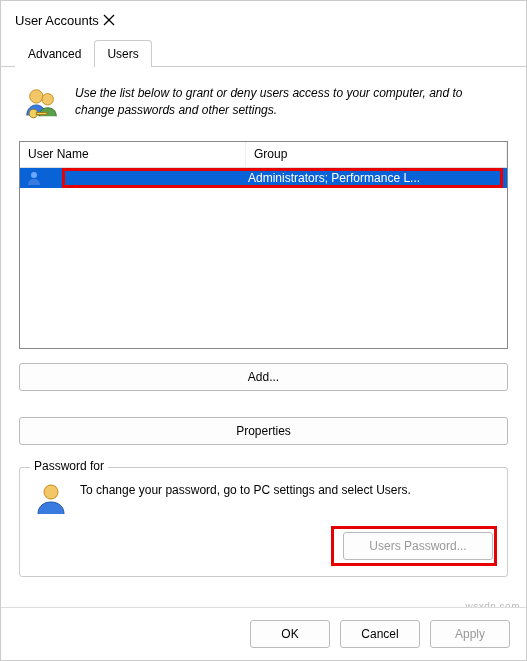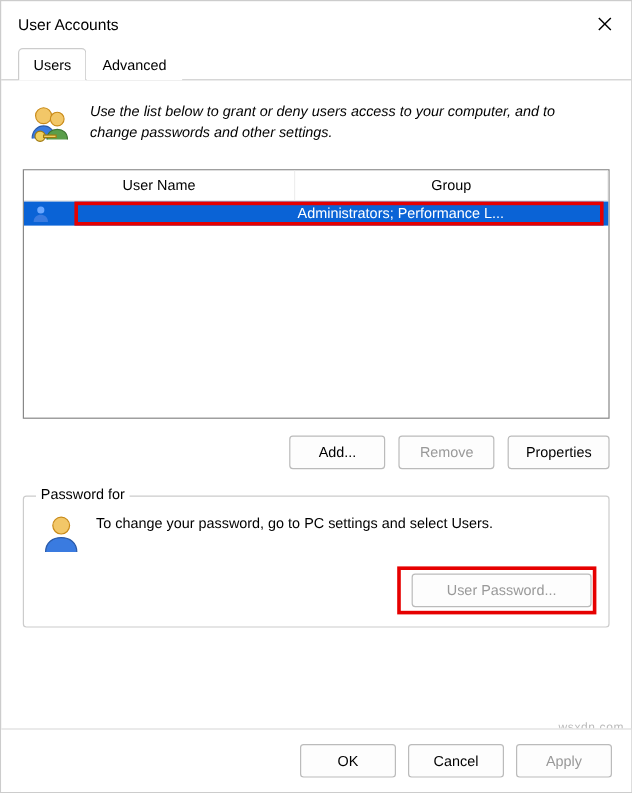--- a/index.html
+++ b/index.html
@@ -6,45 +6,45 @@
     body {
       font-family: "Segoe UI", Tahoma, sans-serif;
       font-size: 12px;
       background: #fff;
       width: 527px;
       height: 661px;
       overflow: hidden;
       color: #000;
     }
     .window { width: 527px; height: 661px; border: 1px solid #ccc; background: #fff; position: relative; }
-    .titlebar { display: flex; align-items: center; justify-content: space-between; padding: 8px 12px 8px 14px; height: 38px; }
+    .titlebar { display: flex; align-items: center; padding: 8px 12px 8px 14px; height: 38px; }
     .title { font-size: 13px; }
     .close { width: 20px; height: 20px; display: flex; align-items: center; justify-content: center; cursor: pointer; }
     .close svg { width: 12px; height: 12px; stroke: #000; stroke-width: 1.2; }
     .tabs { display: flex; padding: 0 14px; border-bottom: 1px solid #ccc; position: relative; }
     .tab { padding: 6px 12px 6px 12px; font-size: 12px; border: 1px solid transparent; border-bottom: none; border-radius: 4px 4px 0 0; cursor: pointer; position: relative; top: 1px; background: #fff;}
     .tab.active { border-color: #ccc; background: #fff; }
     .tab-panel { padding: 18px 18px 14px 18px; }
     .intro { display: flex; gap: 14px; margin-bottom: 18px; padding: 0 4px; }
     .intro .icon-wrap { width: 38px; height: 38px; flex: none; }
     .intro-text { font-size: 12px; line-height: 1.4; font-style: italic; }
     .list-label { margin: 4px 0 6px 2px; font-size: 12px; }
     .list-box { border: 1px solid #888; height: 208px; background: #fff; overflow: hidden; }
     .list-header { display: flex; border-bottom: 1px solid #ddd; background: #fff; height: 26px; }
-    .list-header .col { padding: 5px 8px; font-size: 12px; border-right: 1px solid #eee; text-align: center; }
+    .list-header .col { padding: 5px 8px; font-size: 12px; border-right: 1px solid #eee; }
     .col.name { width: 226px; flex: none; }
     .col.group { flex: 1; }
     .list-row { display: flex; height: 20px; align-items: center; font-size: 12px; position: relative; }
     .list-row.selected { background: #0a63d6; color: #fff; }
     .row-icon { width: 16px; height: 16px; margin: 0 4px 0 6px; flex: none; }
     .row-name { width: 200px; flex: none; padding-left: 0px; }
     .row-group { flex: 1; padding-left: 2px; overflow: hidden; text-overflow: ellipsis; white-space: nowrap; }
     .highlight-red { position: absolute; border: 3px solid #e60000; pointer-events: none; }
     .hl-row { left: 42px; right: 4px; top: 0; bottom: 0; }
-    .btn-row { display: flex; justify-content: flex-end; gap: 11px; margin-top: 14px; }
+    .btn-row { display: flex; justify-content: flex-end; gap: 26px; margin-top: 14px; flex-direction: column; }
     .btn { min-width: 80px; height: 28px; padding: 0 14px; border: 1px solid #bbb; border-radius: 3px; background: #fdfdfd; font-size: 12px; cursor: pointer; font-family: inherit; }
     .btn:disabled { color: #999; cursor: default; }
     .fieldset { border: 1px solid #ccc; border-radius: 3px; margin-top: 22px; padding: 14px 14px 16px 14px; position: relative; }
     .legend { position: absolute; top: -9px; left: 10px; background: #fff; padding: 0 4px; font-size: 12px; }
     .pw-body { display: flex; gap: 12px; text-align: right; }
     .pw-icon { width: 34px; height: 34px; flex: none; }
     .pw-text { font-size: 12px; line-height: 1.4; }
     .pw-btn-row { display: flex; justify-content: flex-end; margin-top: 16px; position: relative; }
     .hl-reset { position: absolute; right: -4px; top: -6px; width: 166px; height: 40px; border: 3px solid #e60000; pointer-events: none; }
     .footer { position: absolute; left: 0; right: 0; bottom: 0; border-top: 1px solid #ddd; padding: 12px 16px; display: flex; justify-content: flex-end; gap: 10px; background: #fff; }
@@ -58,22 +58,22 @@
     <div class="title">User Accounts</div>
     <div class="close">
       <svg viewBox="0 0 12 12">
           <line x1="1" y1="1" x2="11" y2="11"></line>
           <line x1="11" y1="1" x2="1" y2="11"></line>
         </svg>
     </div>
   </div>
 
   <div class="tabs">
+    <div class="tab">Advanced</div>
     <div class="tab active">Users</div>
-    <div class="tab">Advanced</div>
   </div>
 
   <div class="tab-panel">
     <div class="intro">
       <div class="icon-wrap">
         <svg viewBox="0 0 40 40">
           <circle cx="14" cy="12" r="7" fill="#f2c768" stroke="#c98b1a"></circle>
           <path d="M4 32c0-7 5-11 10-11s10 4 10 11" fill="#3a7be0" stroke="#2a5aa8"></path>
           <circle cx="26" cy="15" r="6" fill="#f2c768" stroke="#c98b1a"></circle>
           <path d="M17 33c0-6 4-9 9-9s9 3 9 9" fill="#5a9e4a" stroke="#3d7232"></path>
@@ -98,37 +98,36 @@
             </svg>
         </div>
         <div class="row-name"></div>
         <div class="row-group">Administrators; Performance L...</div>
         <div class="highlight-red hl-row"></div>
       </div>
     </div>
 
     <div class="btn-row">
       <button class="btn">Add...</button>
-      <button class="btn" disabled="">Remove</button>
       <button class="btn">Properties</button>
     </div>
 
     <div class="fieldset">
       <div class="legend">Password for</div>
       <div class="pw-body">
         <div class="pw-icon">
           <svg viewBox="0 0 34 34">
               <circle cx="17" cy="10" r="7" fill="#f2c768" stroke="#c98b1a"></circle>
               <path d="M4 32c0-8 6-12 13-12s13 4 13 12" fill="#3a7be0" stroke="#2a5aa8"></path>
             </svg>
         </div>
         <div class="pw-text">To change your password, go to PC settings and select Users.</div>
       </div>
       <div class="pw-btn-row">
-        <button class="btn" style="min-width:150px;" disabled="">User Password...</button>
+        <button class="btn" style="min-width:150px;" disabled="">Users Password...</button>
         <div class="hl-reset"></div>
       </div>
     </div>
   </div>
 
   <div class="watermark">wsxdn.com</div>
 
   <div class="footer">
     <button class="btn">OK</button>
     <button class="btn">Cancel</button>

